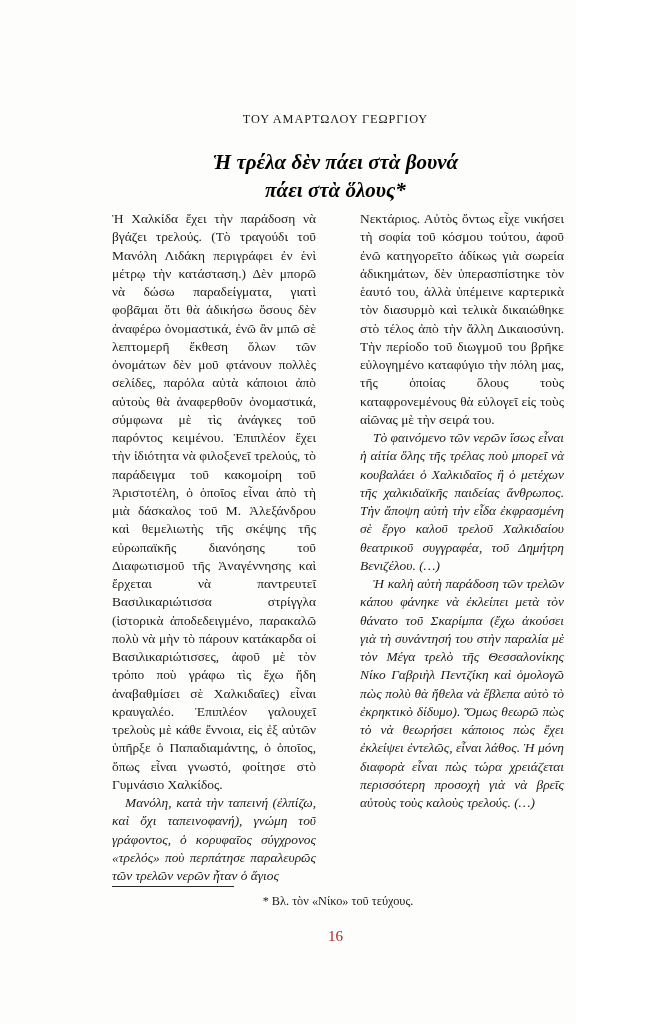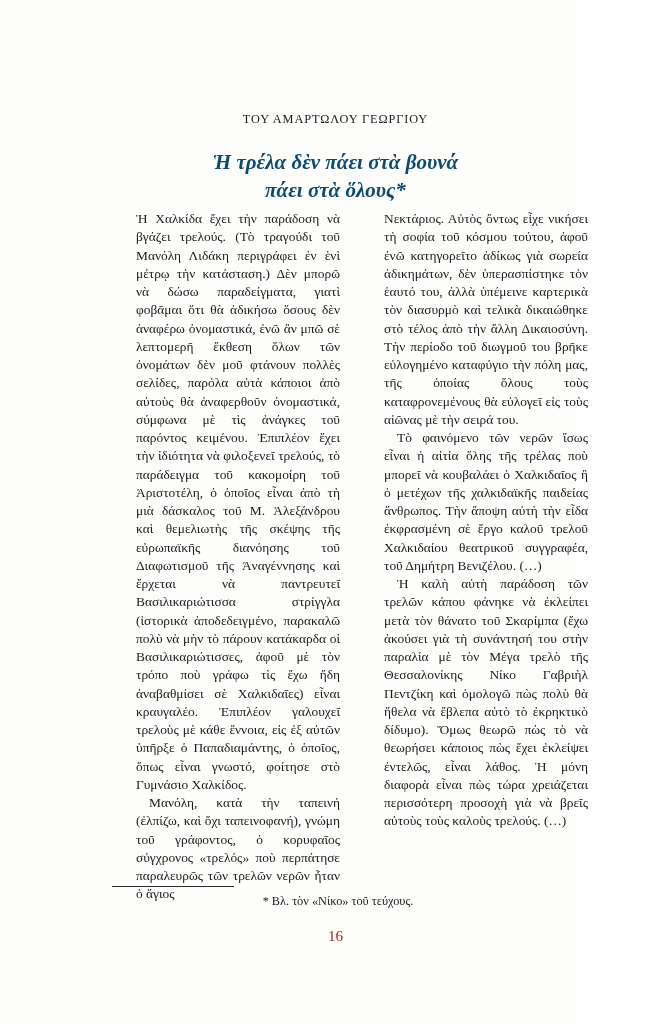--- a/index.html
+++ b/index.html
@@ -42,50 +42,50 @@
   .title-block {
     position: absolute;
     left: 0;
     top: 148px;
     width: 671px;
     text-align: center;
     font-style: italic;
     font-size: 21px;
     line-height: 28px;
     font-weight: bold;
-    color: #0c4a6e;
+    color: #000000;
   }
   .title-line2 {
     display: block;
   }
   .columns {
     position: absolute;
     left: 112px;
     top: 210px;
     width: 452px;
     height: 665px;
     display: flex;
     gap: 44px;
     align-items: flex-start;
-    margin-left: 24px;
   }
   .col {
     width: 212px;
     font-size: 13.4px;
     line-height: 18.25px;
     text-align: justify;
     text-justify: inter-word;
     hyphens: manual;
     color: #1a1a1a;
   }
   .col p {
     margin: 0;
   }
   .col p.indent {
     text-indent: 13px;
+    font-style: italic;
   }
   .footnote-rule {
     position: absolute;
     left: 112px;
     top: 886px;
     width: 122px;
     height: 1px;
     background: #2a2a2a;
   }
   .footnote {

